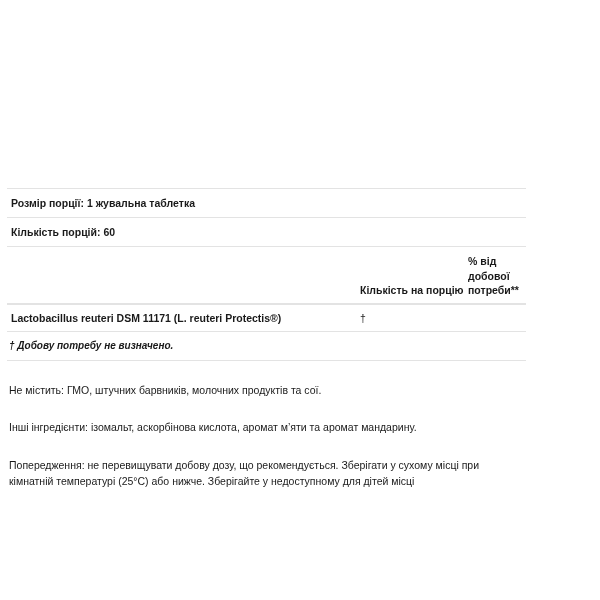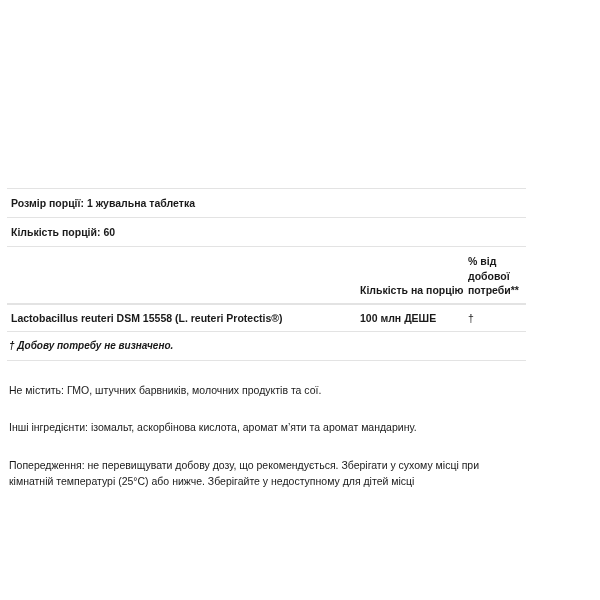--- a/index.html
+++ b/index.html
@@ -110,22 +110,21 @@
     <div class="col-amount bold">Кількість на порцію</div>
     <div class="col-dv bold">% від добової потреби**</div>
   </div>
 
   <div class="rule"></div>
 
 
   <div class="rule"></div>
 
   <div class="sf-row">
-    <div class="col-name bold">Lactobacillus reuteri DSM 15558 (L. reuteri Protectis®)</div>
-    <div class="col-amount bold">100 млн ДЕШЕ</div>
+    <div class="col-name bold">Lactobacillus reuteri DSM 11171 (L. reuteri Protectis®)</div>
     <div class="col-dv reg">†</div>
   </div>
 
   <div class="rule"></div>
 
   <div class="footnote">† Добову потребу не визначено.</div>
 
   <div class="rule"></div>
 
   <div class="para contains">Не містить: ГМО, штучних барвників, молочних продуктів та сої.</div>

